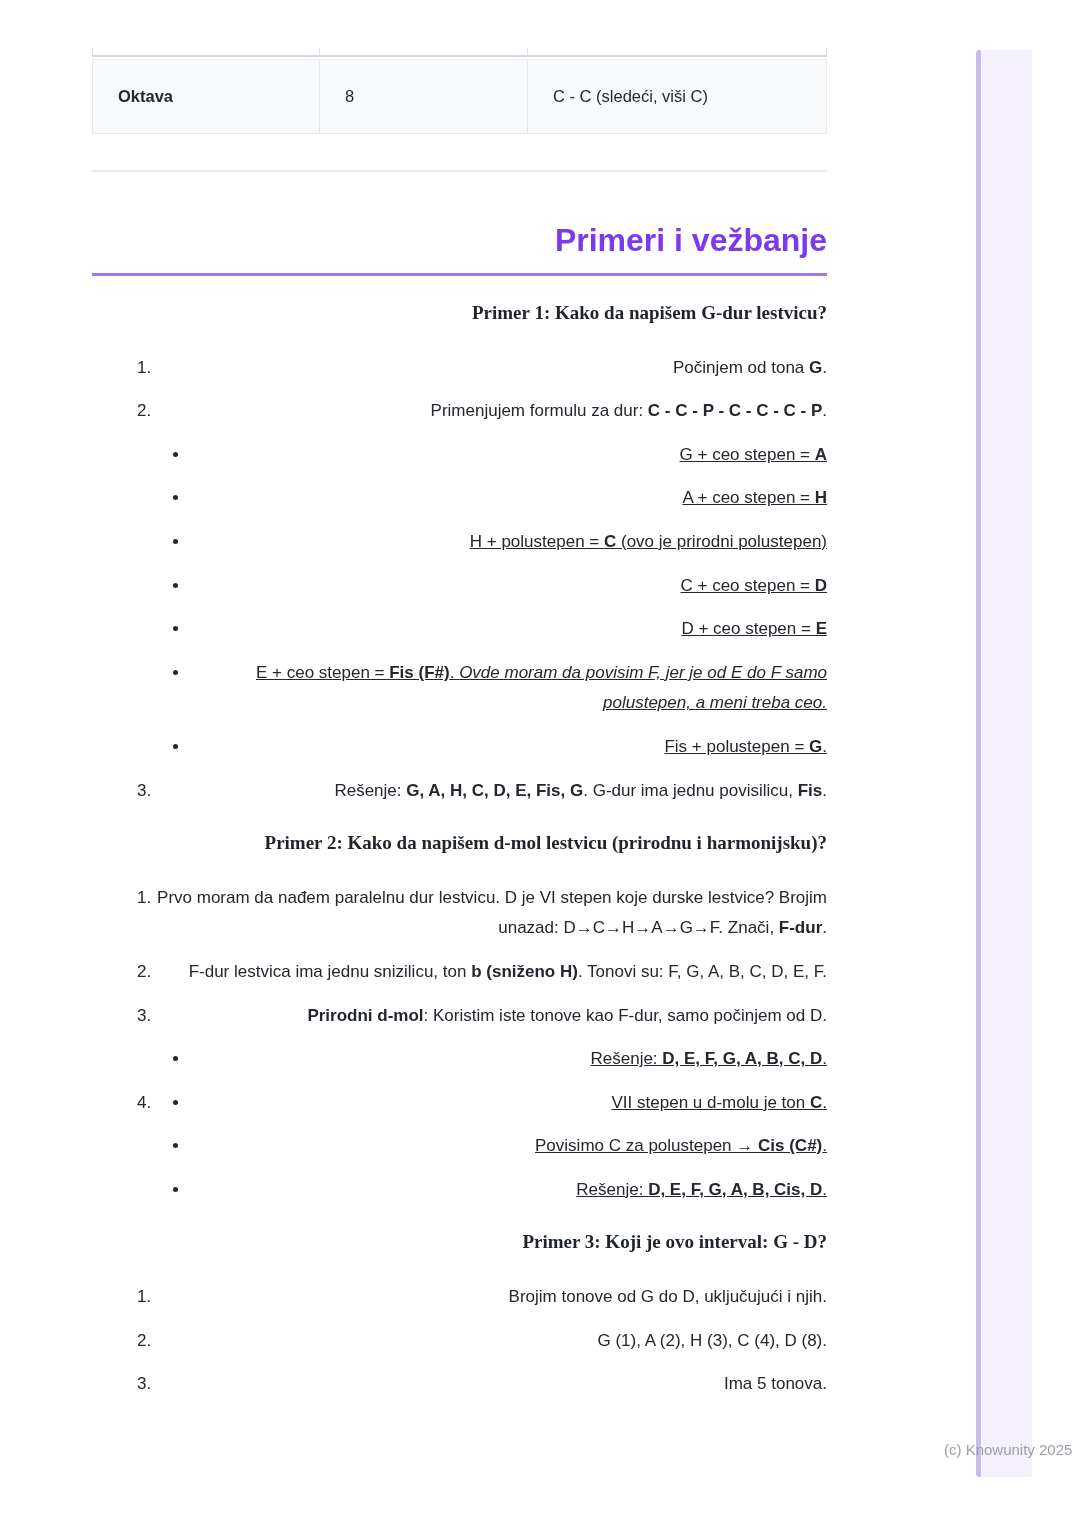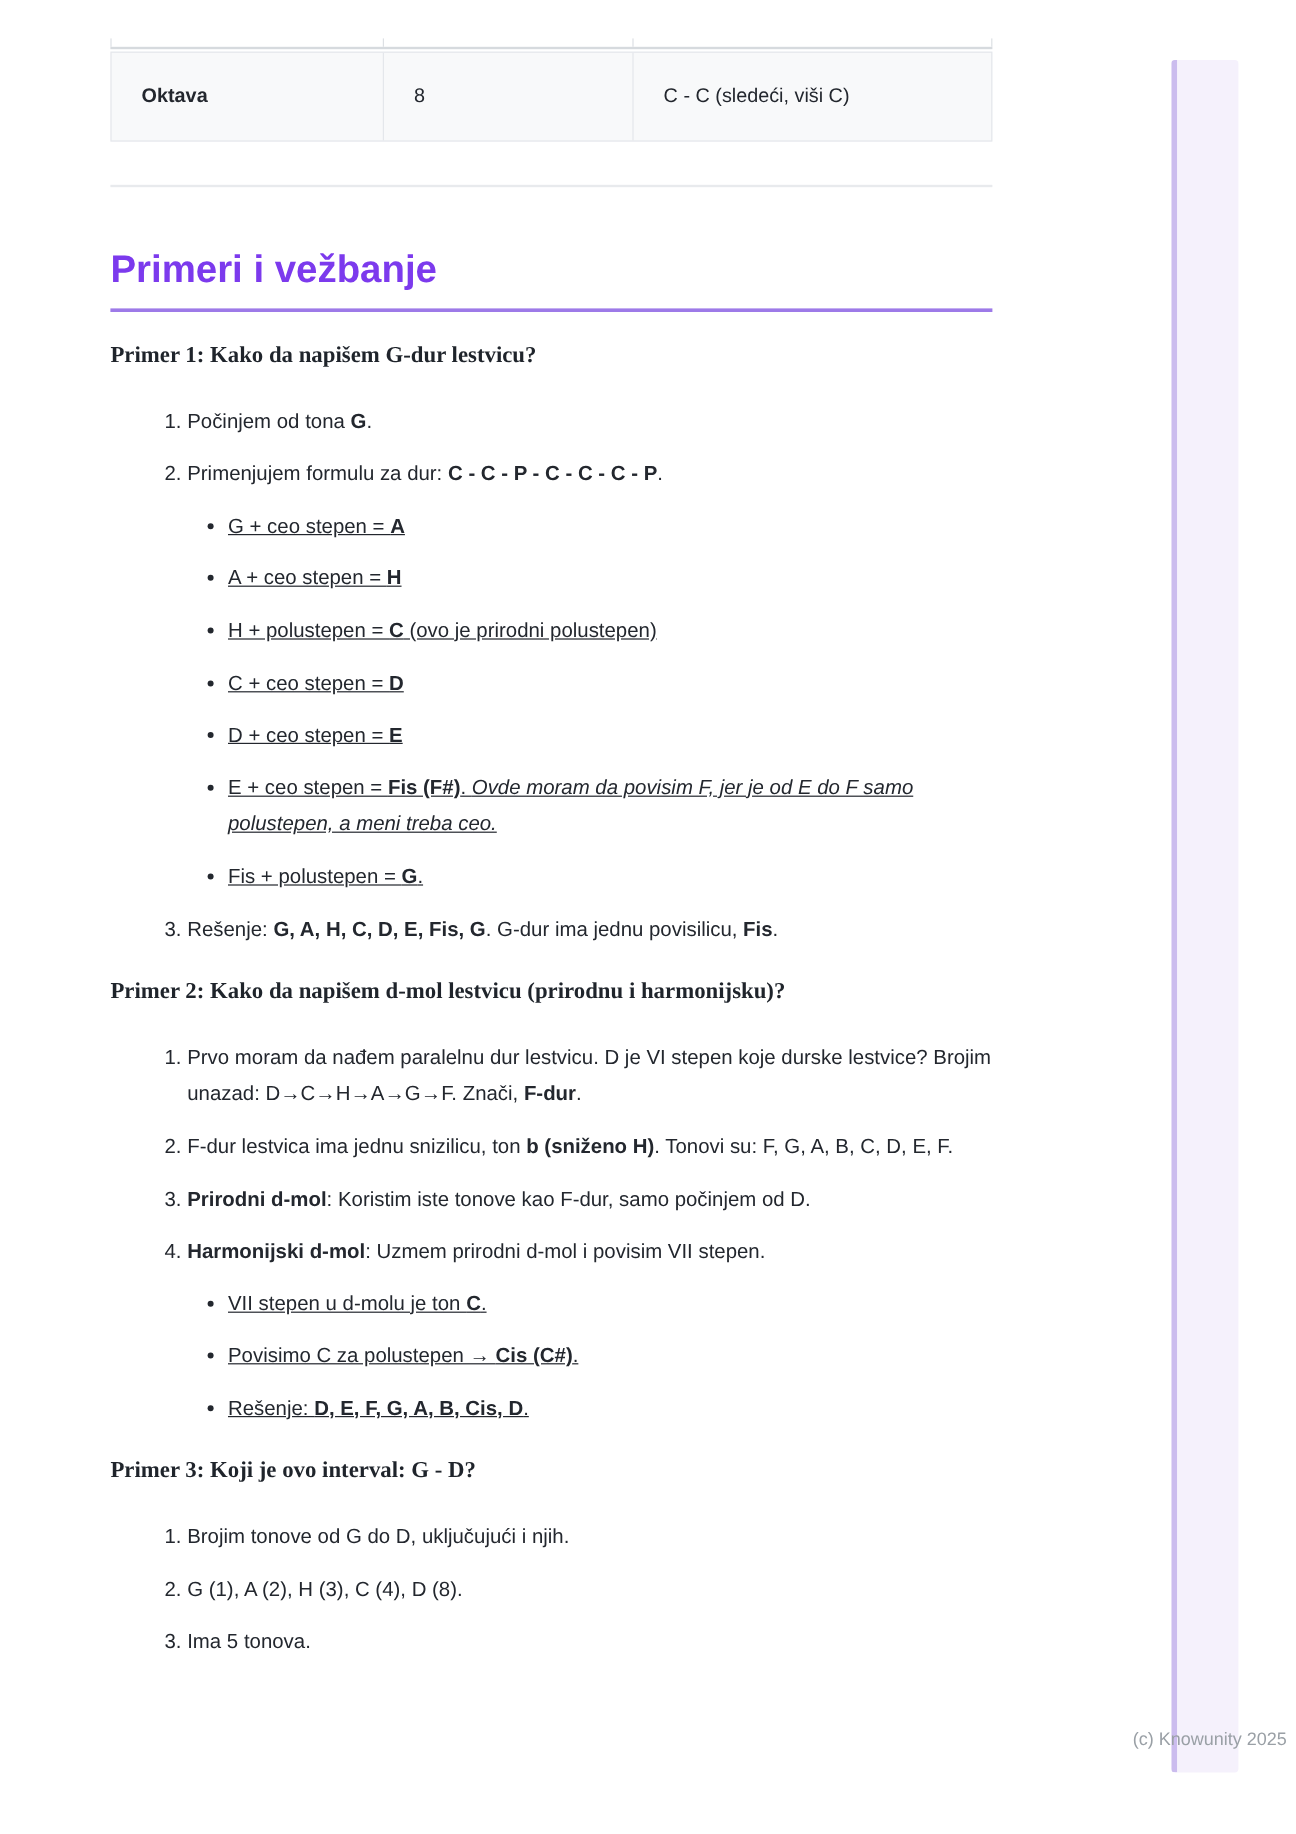--- a/index.html
+++ b/index.html
@@ -8,21 +8,21 @@
     background: #ffffff;
     width: 1080px;
     height: 1528px;
     overflow: hidden;
     font-family: "Liberation Sans", sans-serif;
     color: #23272e;
     position: relative;
   }
   .page { position: relative; width: 1080px; height: 1528px; }
 
-  .content { position: absolute; left: 92px; top: 32px; width: 735px; }
+  .content { position: absolute; left: 92px; top: 48px; width: 735px; text-align: right; }
 
   
   .itable { width: 735px; }
   .t-stub { display: flex; height: 7px; border-bottom: 2px solid #d6dade; }
   .t-stub > div { box-sizing: border-box; border-right: 1px solid #dde0e4; }
   .t-stub .s1 { width: 228px; border-left: 1px solid #dde0e4; }
   .t-stub .s2 { width: 208px; }
   .t-stub .s3 { flex: 1; border-right: 1px solid #dde0e4; }
   .t-row {
     display: flex; margin-top: 2px; background: #f8f9fa;
@@ -113,23 +113,25 @@
     <h3>Primer 2: Kako da napišem d-mol lestvicu (prirodnu i harmonijsku)?</h3>
     <ol>
       <li>
         <span><span>Prvo moram da nađem paralelnu dur lestvicu. D je VI stepen koje durske lestvice? Brojim unazad: D→C→H→A→G→F. Znači, </span><span class="seg-b">F-dur</span><span>.</span></span>
       </li>
       <li>
         <span><span>F-dur lestvica ima jednu snizilicu, ton </span><span class="seg-b">b (sniženo H)</span><span>. Tonovi su: F, G, A, B, C, D, E, F.</span></span>
       </li>
       <li>
         <span><span class="seg-b">Prirodni d-mol</span><span>: Koristim iste tonove kao F-dur, samo počinjem od D.</span></span>
+        <ul>
+          <li><span><span>Rešenje: </span><span class="seg-b">D, E, F, G, A, B, C, D</span><span>.</span></span></li>
+        </ul>
       </li>
       <li>
-        <span><span class="seg-b">Harmonijski d-mol</span><span>: Uzmem prirodni d-mol i povisim VII stepen.</span></span>
         <ul>
           <li><span><span>VII stepen u d-molu je ton </span><span class="seg-b">C</span><span>.</span></span></li>
           <li><span><span>Povisimo C za polustepen → </span><span class="seg-b">Cis (C#)</span><span>.</span></span></li>
           <li><span><span>Rešenje: </span><span class="seg-b">D, E, F, G, A, B, Cis, D</span><span>.</span></span></li>
         </ul>
       </li>
     </ol>
 
     <h3>Primer 3: Koji je ovo interval: G - D?</h3>
     <ol>

